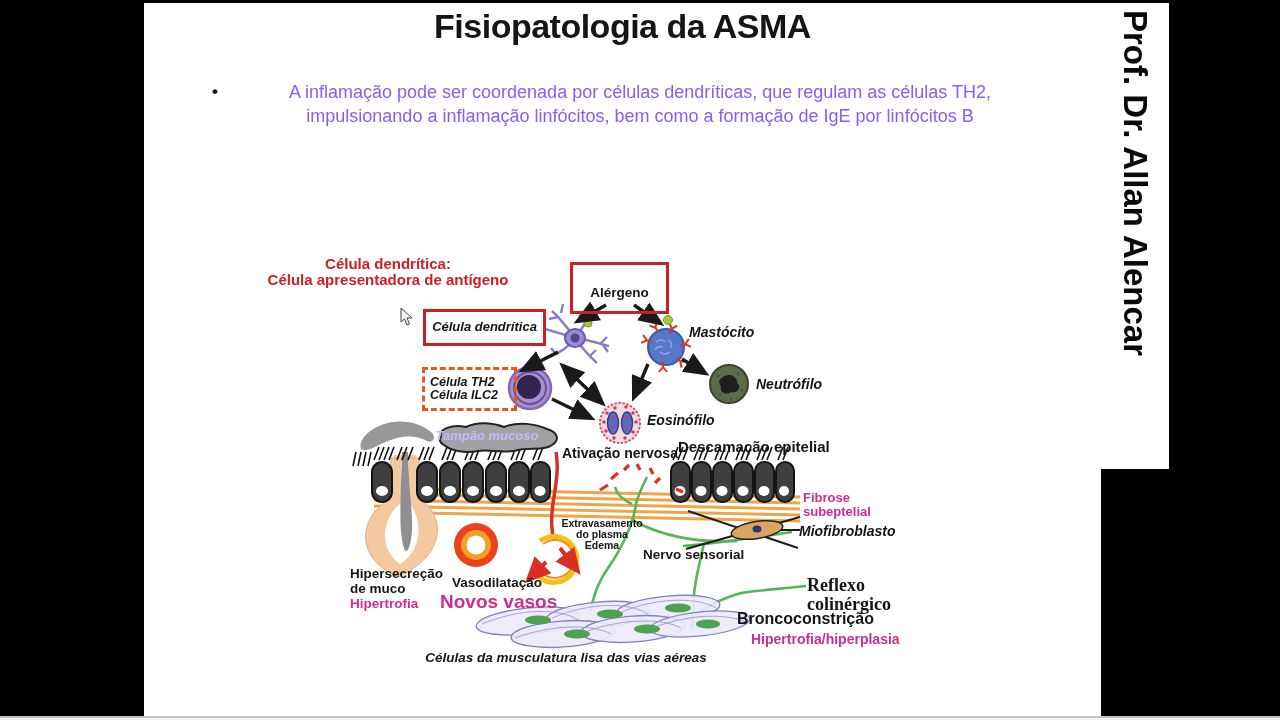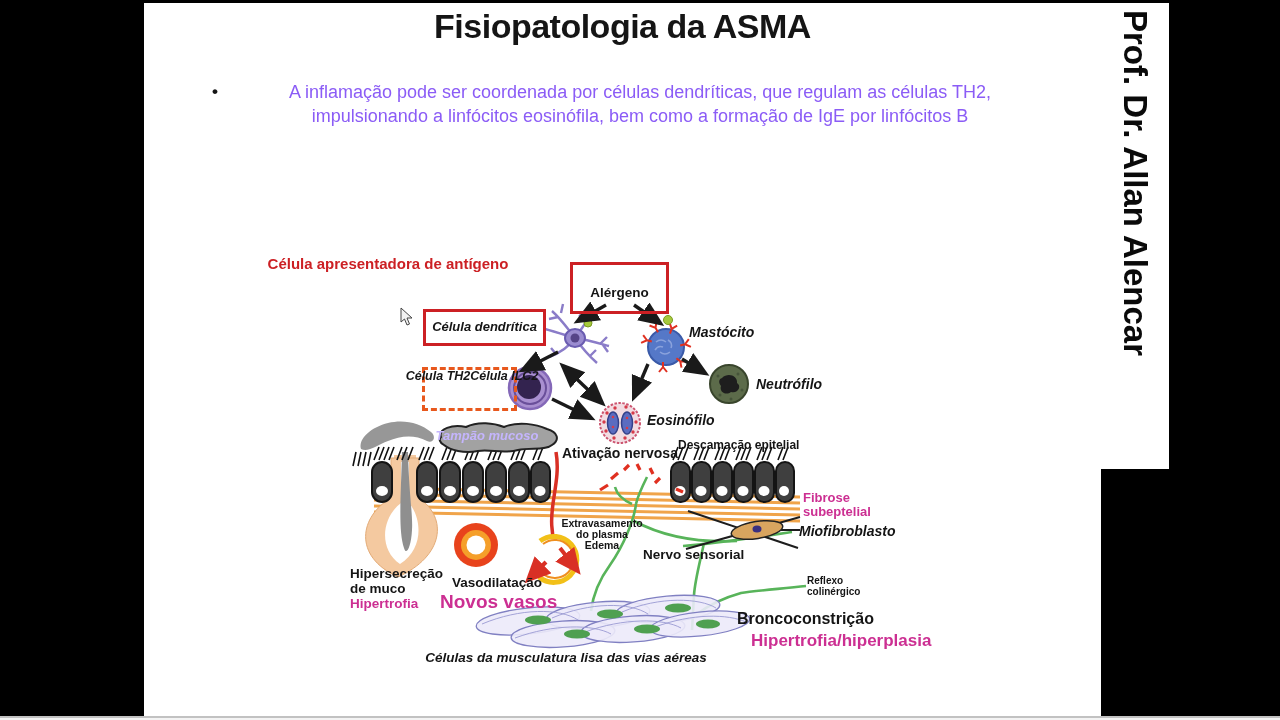--- a/index.html
+++ b/index.html
@@ -10,21 +10,21 @@
   .it{font-style:italic;}
   .red{color:#cc2024;}
   .mag{color:#cc2f92;}
   .ctr{text-align:center;}
   #title{left:144px;top:8px;width:957px;font-size:34px;letter-spacing:-0.5px;}
   #bullet-marker{left:212px;top:83px;font-size:17px;}
   #bullet-text{left:240px;top:80px;width:800px;font-weight:normal;font-size:18px;line-height:24px;color:#8b5cf6;}
   #dc-heading{left:250px;top:256px;width:276px;font-size:15px;line-height:16px;}
   .redbox{position:absolute;border:3px solid #cc2024;display:flex;align-items:center;justify-content:center;}
   #th2-box{position:absolute;left:422px;top:367px;width:84px;height:38px;border:3px dashed #e8581d;
-           display:flex;flex-direction:row;justify-content:center;padding-left:5px;}
+           display:flex;flex-direction:column;justify-content:center;padding-left:5px;}
   #author-strip{left:1101px;top:3px;width:68px;height:466px;}
   #author-text{position:absolute;left:1101px;top:10px;width:68px;height:452px;
       writing-mode:vertical-rl;text-orientation:mixed;font-weight:bold;font-size:33px;color:#0a0a0a;
       display:flex;align-items:center;white-space:nowrap;}
   #bottom-line1{position:absolute;left:0;top:716px;width:1280px;height:2px;background:#c2c2c2;}
   #bottom-line2{position:absolute;left:0;top:718px;width:1280px;height:2px;background:#f4f4f4;}
   svg.overlay{position:absolute;left:0;top:0;pointer-events:none;}
   .sm{font-size:10.5px;line-height:11px;}
 </style>
 </head>
@@ -32,23 +32,24 @@
 
 <div class="white-rect" style="left:144px;top:3px;width:957px;height:713px;"></div>
 <div class="white-rect" id="author-strip"></div>
 <div id="bottom-line1"></div>
 <div id="bottom-line2"></div>
 
 <div class="lbl ctr" id="title">Fisiopatologia da ASMA</div>
 <div class="lbl" id="bullet-marker">•</div>
 <div class="ctr" id="bullet-text" style="position:absolute;">
   <div>A inflamação pode ser coordenada por células dendríticas, que regulam as células TH2,</div>
-  <div>impulsionando a linfócitos eosinófila, bem como a formação de IgE por linfócitos B</div>
+  <div>impulsionando a inflamação linfócitos, bem como a formação de IgE por linfócitos B</div>
 </div>
 <div class="lbl ctr red" id="dc-heading">
+  <div>Célula dendrítica:</div>
   <div>Célula apresentadora de antígeno</div>
 </div>
 <div id="author-text">Prof. Dr. Allan Alencar</div>
 
 <svg class="overlay" width="1280" height="720" viewBox="0 0 1280 720">
   <defs>
     <marker id="mb" markerWidth="9" markerHeight="8" refX="6" refY="3.2" orient="auto-start-reverse">
       <path d="M0,0 L7.5,3.2 L0,6.4 Z" fill="#1a1a1a"></path>
     </marker>
     <marker id="mr" markerWidth="9" markerHeight="8" refX="5" refY="3" orient="auto">
@@ -312,38 +313,38 @@
   <span class="lbl it" style="position:static;font-size:12.5px;">Célula TH2</span>
   <span class="lbl it" style="position:static;font-size:12.5px;">Célula ILC2</span>
 </div>
 
 <div class="lbl it" style="left:689px;top:325px;font-size:14px;">Mastócito</div>
 <div class="lbl it" style="left:756px;top:377px;font-size:14px;">Neutrófilo</div>
 <div class="lbl it" style="left:647px;top:413px;font-size:14px;">Eosinófilo</div>
 
 <div class="lbl it ctr" style="left:433px;top:429px;width:108px;font-size:13px;color:#c4b5fd;">Tampão mucoso</div>
 <div class="lbl" style="left:562px;top:446px;font-size:14px;">Ativação nervosa</div>
-<div class="lbl" style="left:678px;top:439px;font-size:12px;">Descamação epitelial</div>
+<div class="lbl" style="left:678px;top:439px;font-size:15px;">Descamação epitelial</div>
 <div class="lbl mag" style="left:803px;top:491px;font-size:13px;">
   <div>Fibrose</div>
   <div>subeptelial</div>
 </div>
 <div class="lbl it" style="left:799px;top:524px;font-size:14px;">Miofibroblasto</div>
 <div class="lbl ctr sm" style="left:558px;top:518px;width:88px;">
   <div>Extravasamento</div>
   <div>do plasma</div>
   <div>Edema</div>
 </div>
 <div class="lbl" style="left:643px;top:548px;font-size:13.5px;">Nervo sensorial</div>
 <div class="lbl" style="left:350px;top:567px;font-size:13.5px;">
   <div>Hipersecreção</div>
   <div>de muco</div>
 </div>
 <div class="lbl mag" style="left:350px;top:597px;font-size:13.5px;">Hipertrofia</div>
 <div class="lbl" style="left:452px;top:576px;font-size:13.5px;">Vasodilatação</div>
 <div class="lbl mag" style="left:440px;top:592px;font-size:19px;">Novos vasos</div>
-<div class="lbl" style="left:807px;top:576px;font-size:10px;">
+<div class="lbl" style="left:807px;top:576px;font-size:18px;font-family:Liberation Serif, serif;">
   <div>Reflexo</div>
   <div>colinérgico</div>
 </div>
 <div class="lbl" style="left:737px;top:610px;font-size:16px;">Broncoconstrição</div>
-<div class="lbl mag" style="left:735px;top:632px;font-size:17px;padding-left:16px;">Hipertrofia/hiperplasia</div>
+<div class="lbl mag" style="left:735px;top:632px;font-size:14px;padding-left:16px;">Hipertrofia/hiperplasia</div>
 <div class="lbl it ctr" style="left:420px;top:651px;width:292px;font-size:13.5px;">Células da musculatura lisa das vias aéreas</div>
 
 </body></html>

